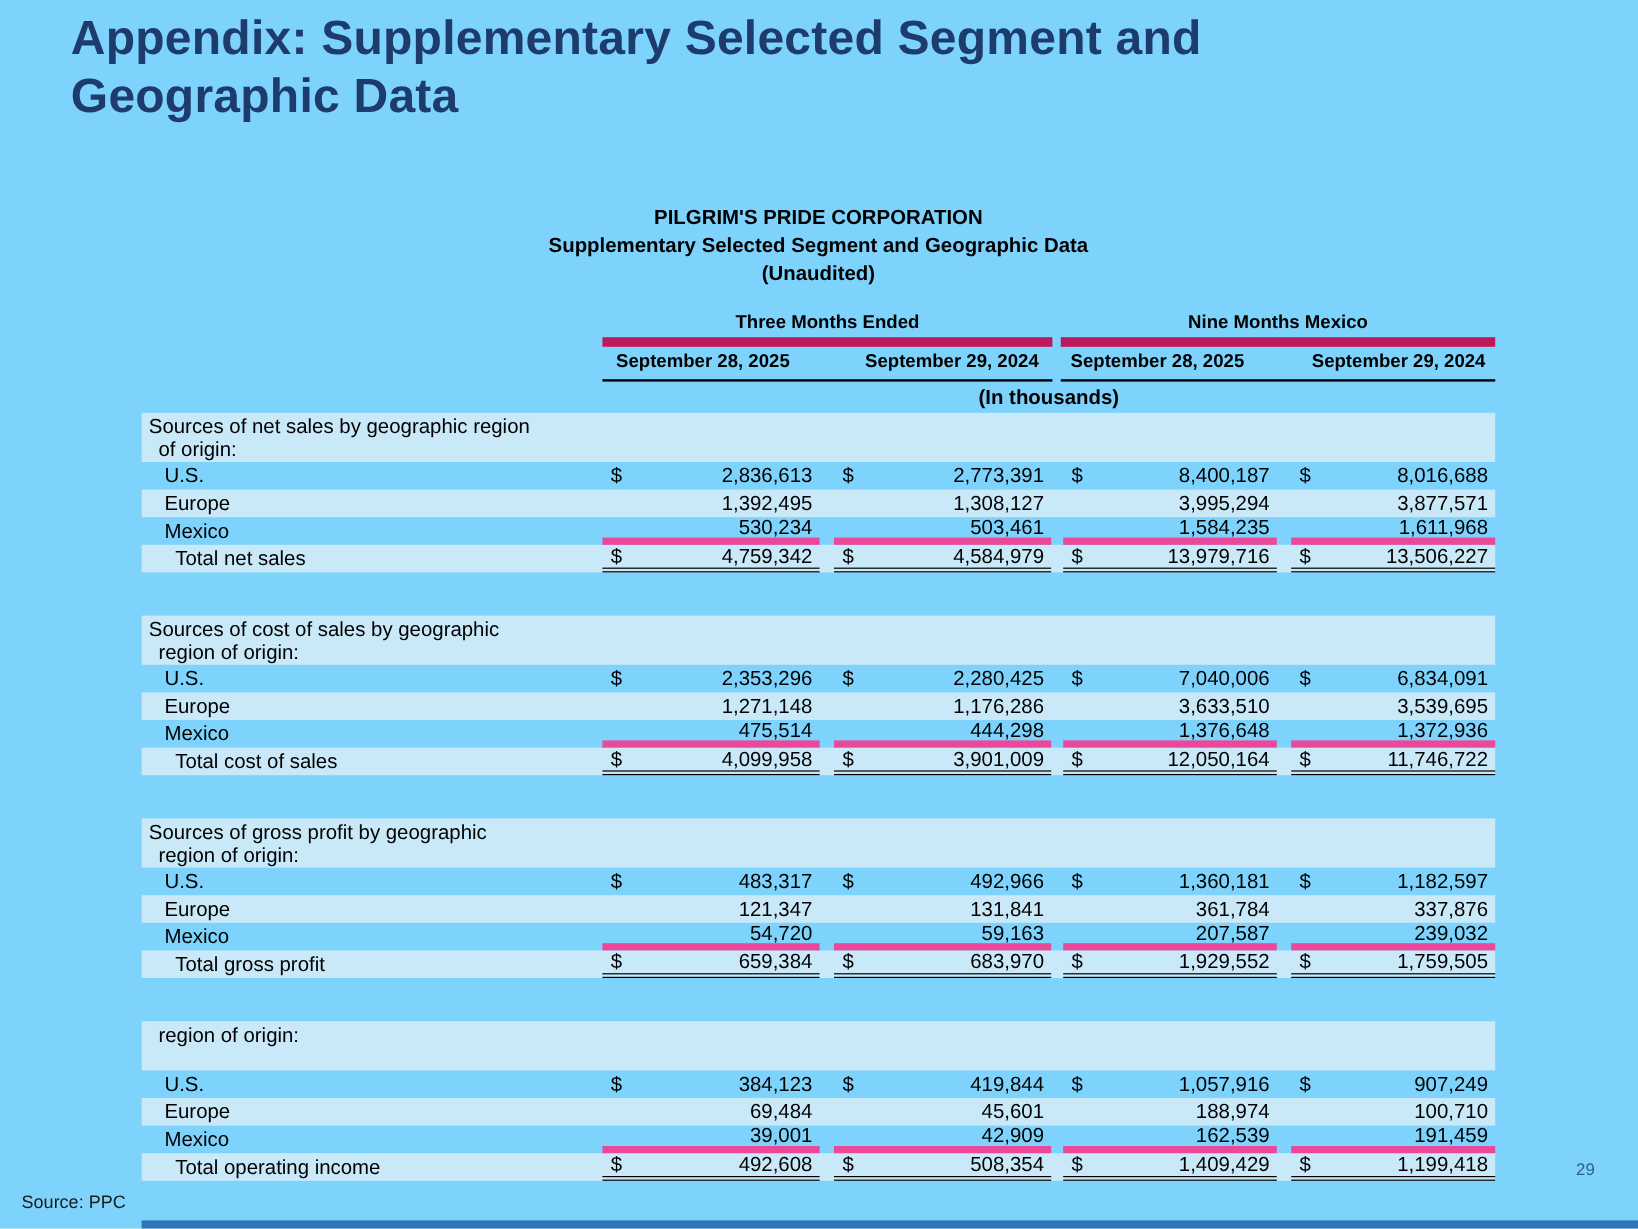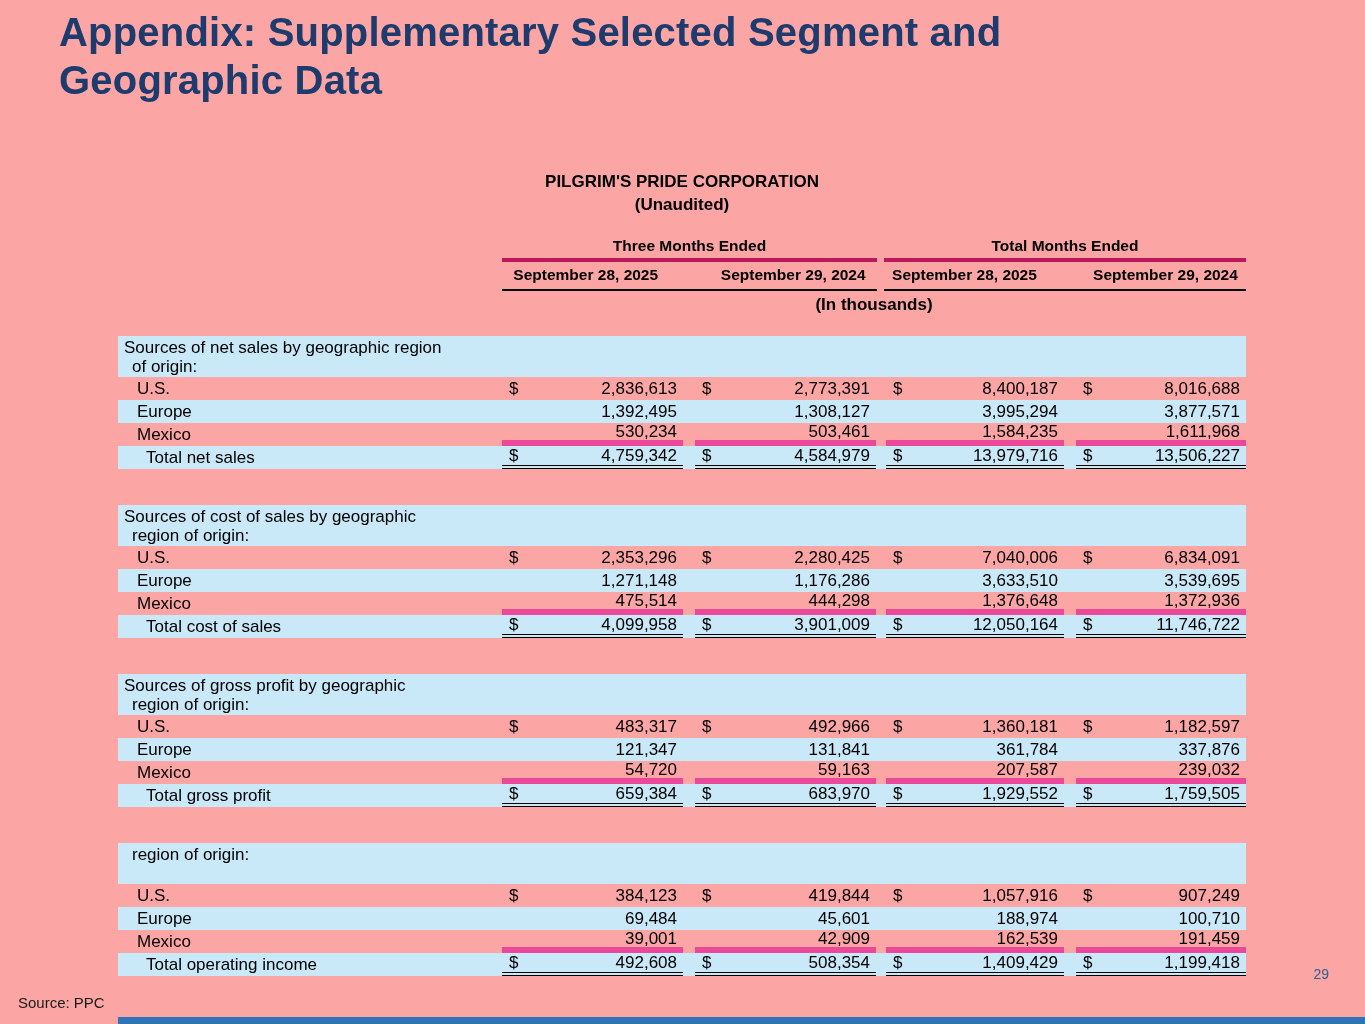--- a/index.html
+++ b/index.html
@@ -1,45 +1,45 @@
 <!DOCTYPE html>
 <html><head>
 <meta charset="utf-8">
 <style>
   * { margin:0; padding:0; box-sizing:border-box; }
   html,body { background:#fff; }
   body { width:1365px; height:1024px; font-family:"Liberation Sans", sans-serif; }
-  .slide { position:relative; width:1365px; height:1024px; overflow:hidden; background:#fca5a5; }
+  .slide { position:relative; width:1365px; height:1024px; overflow:hidden; background:#7dd3fc; }
 
   .title {
     position:absolute; left:59px; top:8px; width:1090px;
     font-size:40px; font-weight:800; color:#1d3c6d; line-height:1.2; letter-spacing:.2px;
   }
 
   .logo { position:absolute; right:12px; top:6px; width:132px; height:96px; }
 
   .tablewrap { position:absolute; left:118px; top:170px; width:1128px; color:#000; }
   .thead { text-align:center; font-weight:bold; font-size:17px; line-height:23px; }
 
   .phdr { display:flex; margin-top:21px; font-weight:bold; font-size:15.5px; }
   .spacer { width:384px; flex:none; }
-  .pgroup { text-align:center; border-bottom:4px solid #be185d; padding-bottom:3px; }
+  .pgroup { text-align:center; border-bottom:8px solid #be185d; padding-bottom:3px; }
   .pg1 { width:375px; }
   .pgap { width:7px; flex:none; }
   .pg2 { width:362px; }
 
   .dates { display:flex; font-weight:bold; font-size:15.5px; }
   .dhalf { display:flex; border-bottom:2px solid #000; padding:4px 0 5px;gap:40px; }
   .dh1 { width:375px; } .dh2 { width:362px; }
   .dcell { width:50%; text-align:center; }
 
   .units { font-weight:bold; font-size:17px; text-align:center; margin:4px 0 0 384px; width:744px; }
 
   .section { margin-top:36px; }
-  .section:first-child { margin-top:21px; }
+  .section:first-child { margin-top:2px; }
 
   .trow { display:flex; align-items:center; height:23px; font-size:17px; }
   .blue { background:#c9e8f8; }
 
   .sec-head { display:block; height:41px; padding:2px 0 0 6px; font-size:17px; line-height:19px; }
   .sec-head .l2 { padding-left:8px; }
 
   .lbl { width:384px; flex:none; padding-left:19px; }
   .total .lbl { padding-left:28px; }
 
@@ -59,28 +59,29 @@
 
 <div class="slide">
 
   <div class="title">Appendix: Supplementary Selected Segment and Geographic Data</div>
 
 
   <div class="tablewrap">
 
     <div class="thead">
       <div>PILGRIM'S PRIDE CORPORATION</div>
+      <div>Supplementary Selected Segment and Geographic Data</div>
       <div>(Unaudited)</div>
     </div>
 
     <div class="phdr">
       <div class="spacer"></div>
       <div class="pgroup pg1">Three Months Ended</div>
       <div class="pgap"></div>
-      <div class="pgroup pg2">Total Months Ended</div>
+      <div class="pgroup pg2">Nine Months Mexico</div>
     </div>
 
     <div class="dates">
       <div class="spacer"></div>
       <div class="dhalf dh1">
         <div class="dcell">September 28, 2025</div>
         <div class="dcell">September 29, 2024</div>
       </div>
       <div class="pgap"></div>
       <div class="dhalf dh2">

